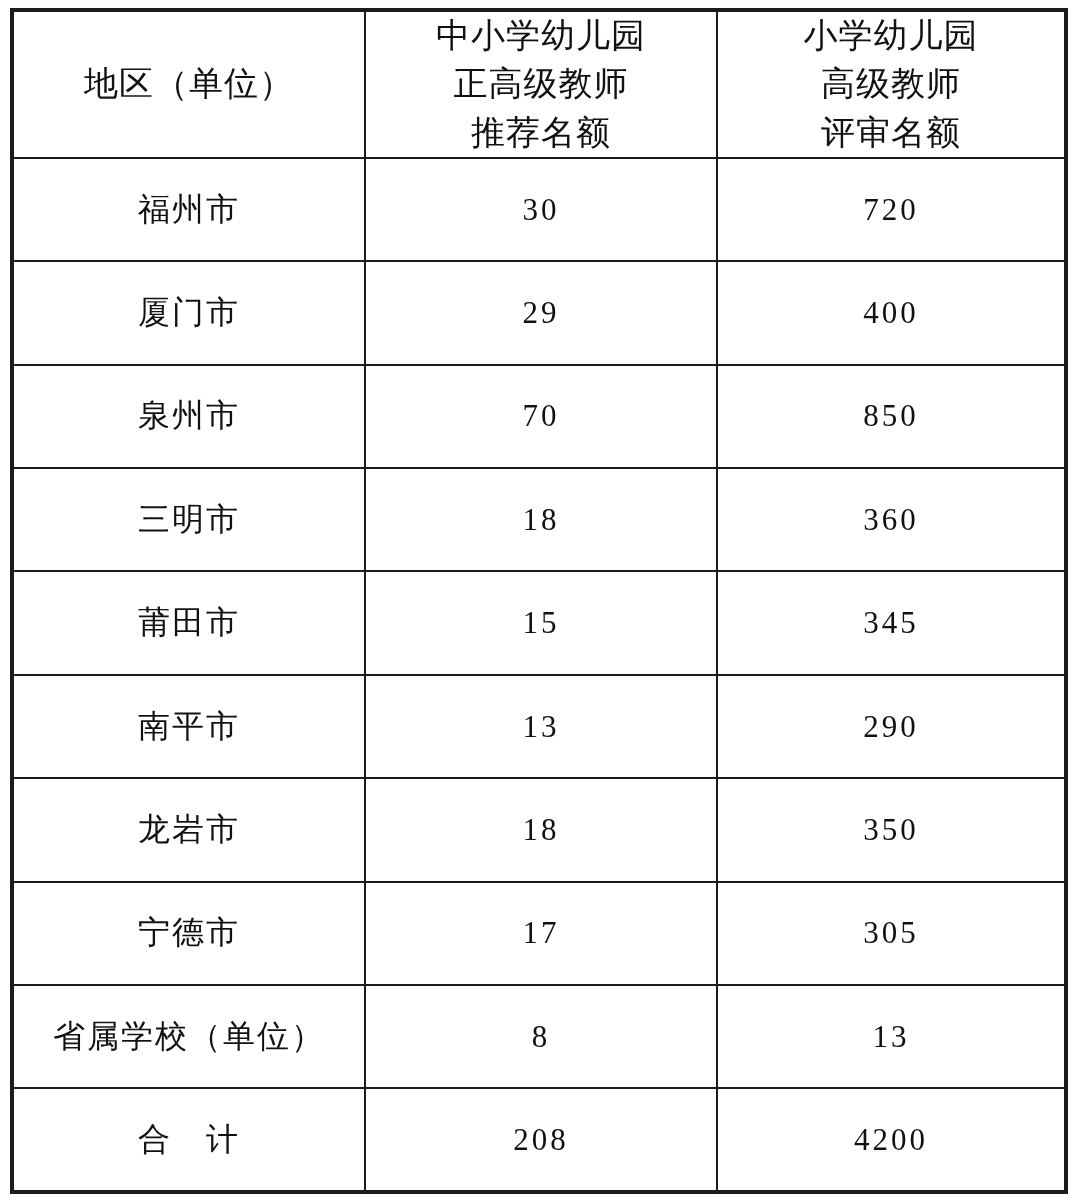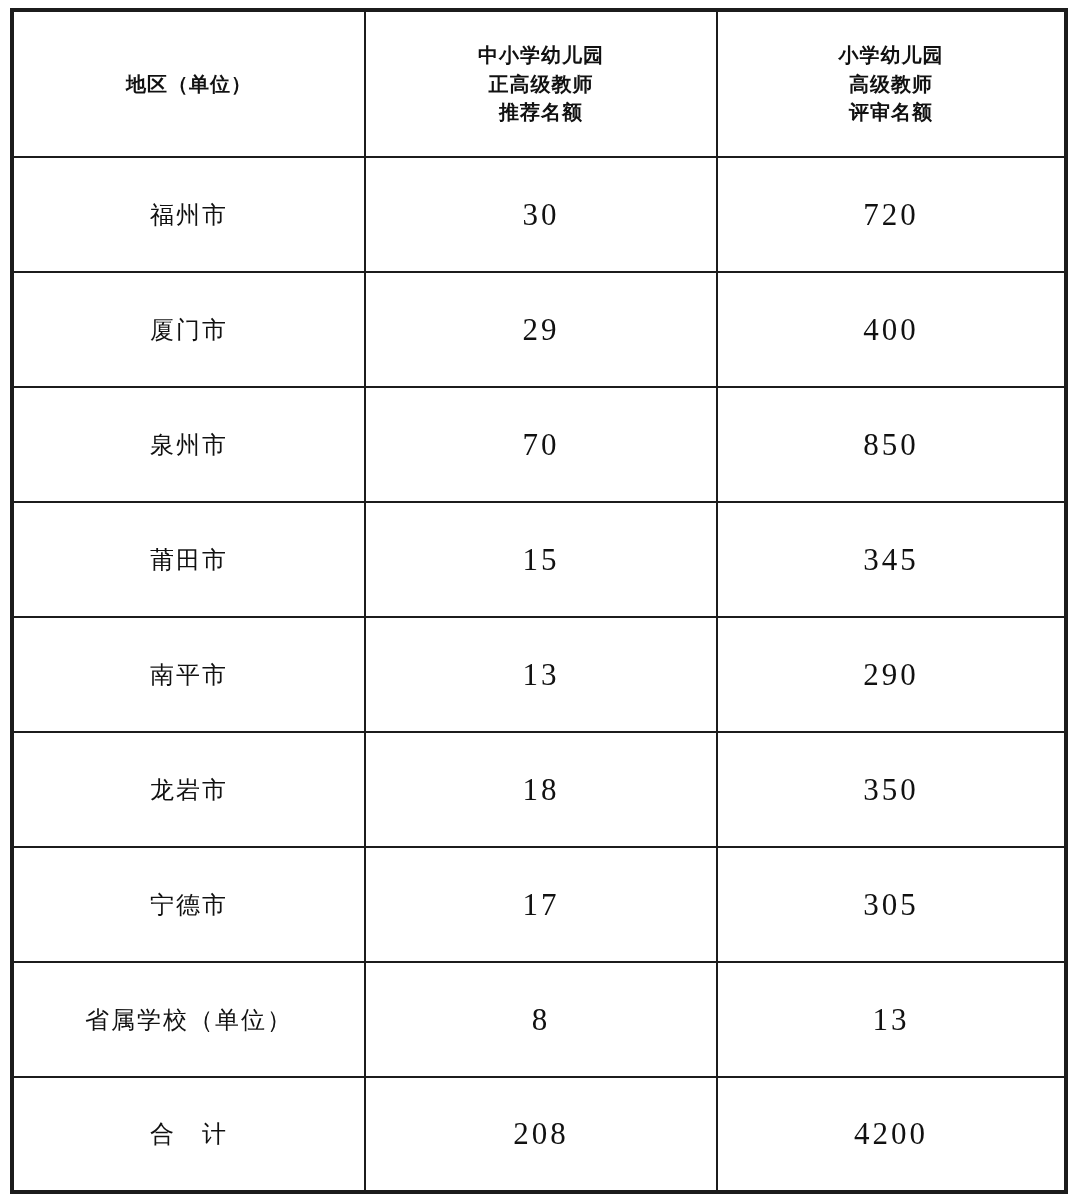--- a/index.html
+++ b/index.html
@@ -32,28 +32,28 @@
   table.quota th,
   table.quota td {
     border: 2px solid #1c1c1c;
     text-align: center;
     vertical-align: middle;
     padding: 0;
   }
   thead tr { height: 147px; }
   tbody tr { height: 86px; }
   th.col-header {
-    font-weight: 700;
-    font-size: 20px;
+    font-weight: 400;
+    font-size: 34px;
     line-height: 1.42;
     white-space: pre-line;
     letter-spacing: 1px;
   }
   td.region-cell {
-    font-size: 24px;
+    font-size: 32px;
     letter-spacing: 2px;
     font-family: Liberation Mono, monospace;
   }
   td.num-cell {
     font-size: 31px;
     letter-spacing: 3px;
   }
 </style>
 </head>
 <body>
@@ -86,20 +86,25 @@
         <td class="region-cell">厦门市</td>
         <td class="num-cell">29</td>
         <td class="num-cell">400</td>
       </tr>
       <tr>
         <td class="region-cell">泉州市</td>
         <td class="num-cell">70</td>
         <td class="num-cell">850</td>
       </tr>
       <tr>
+        <td class="region-cell">三明市</td>
+        <td class="num-cell">18</td>
+        <td class="num-cell">360</td>
+      </tr>
+      <tr>
         <td class="region-cell">莆田市</td>
         <td class="num-cell">15</td>
         <td class="num-cell">345</td>
       </tr>
       <tr>
         <td class="region-cell">南平市</td>
         <td class="num-cell">13</td>
         <td class="num-cell">290</td>
       </tr>
       <tr>

